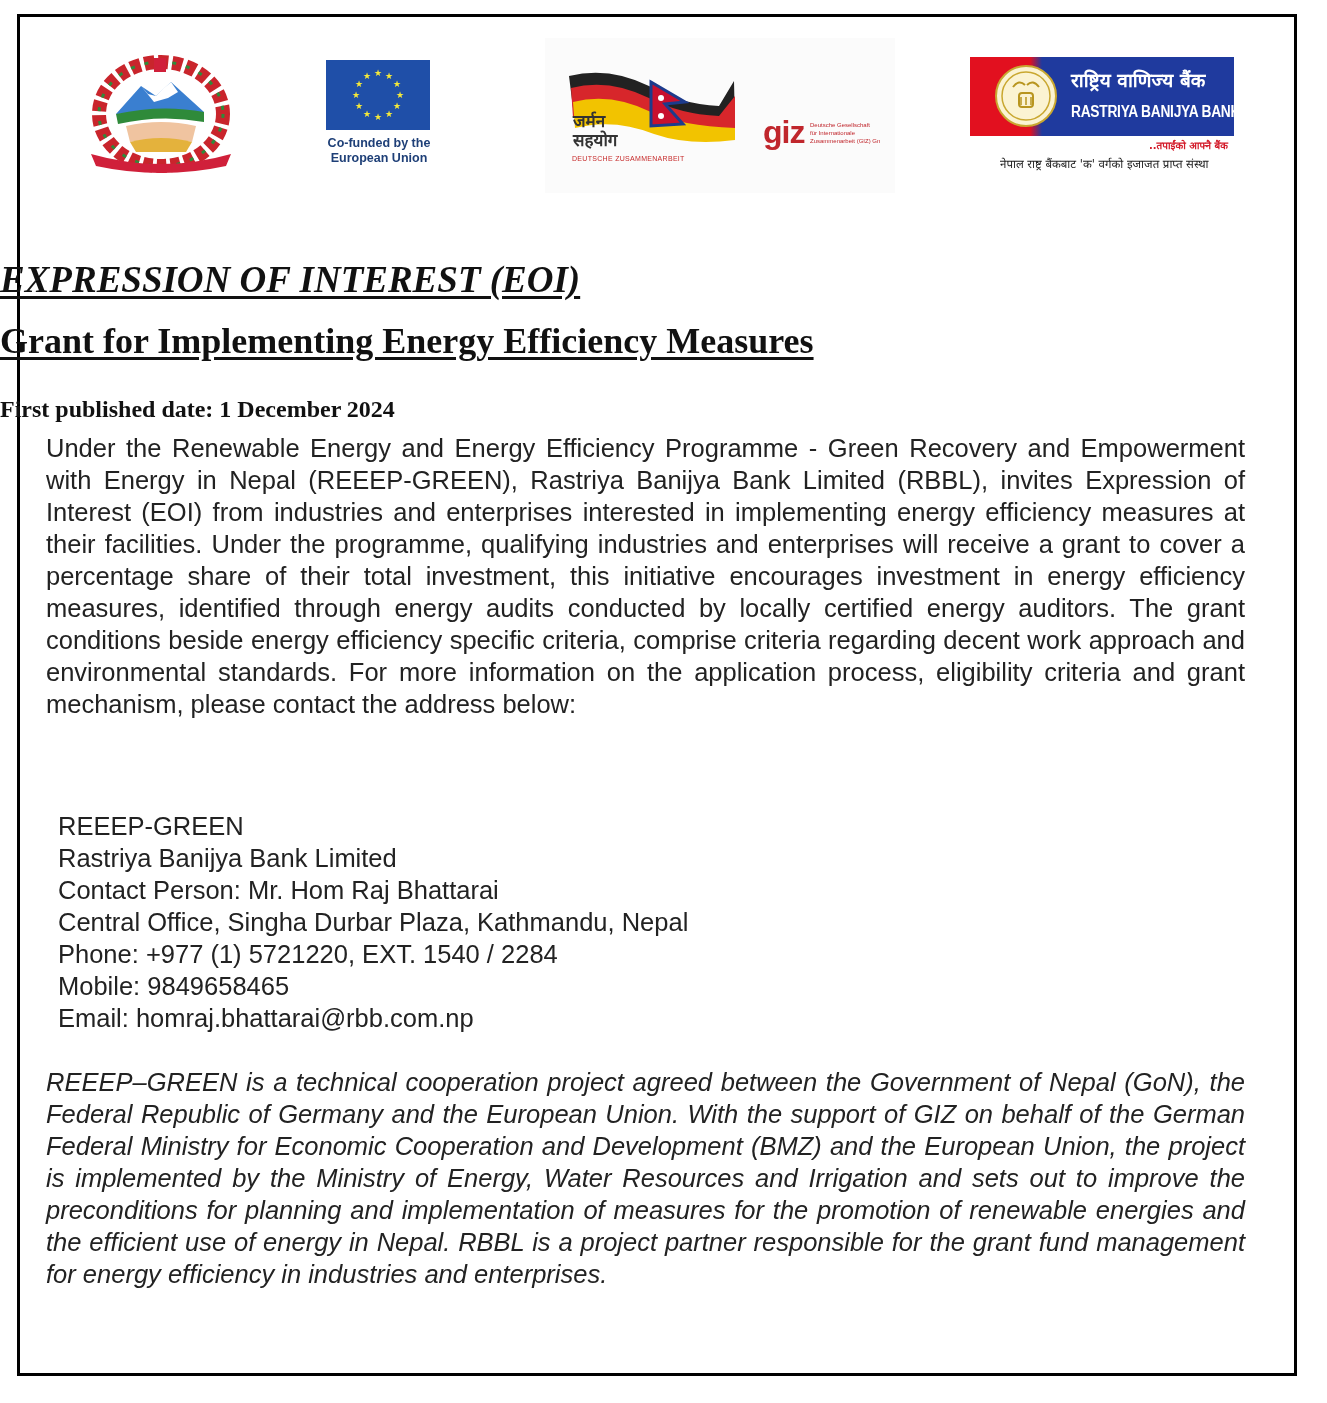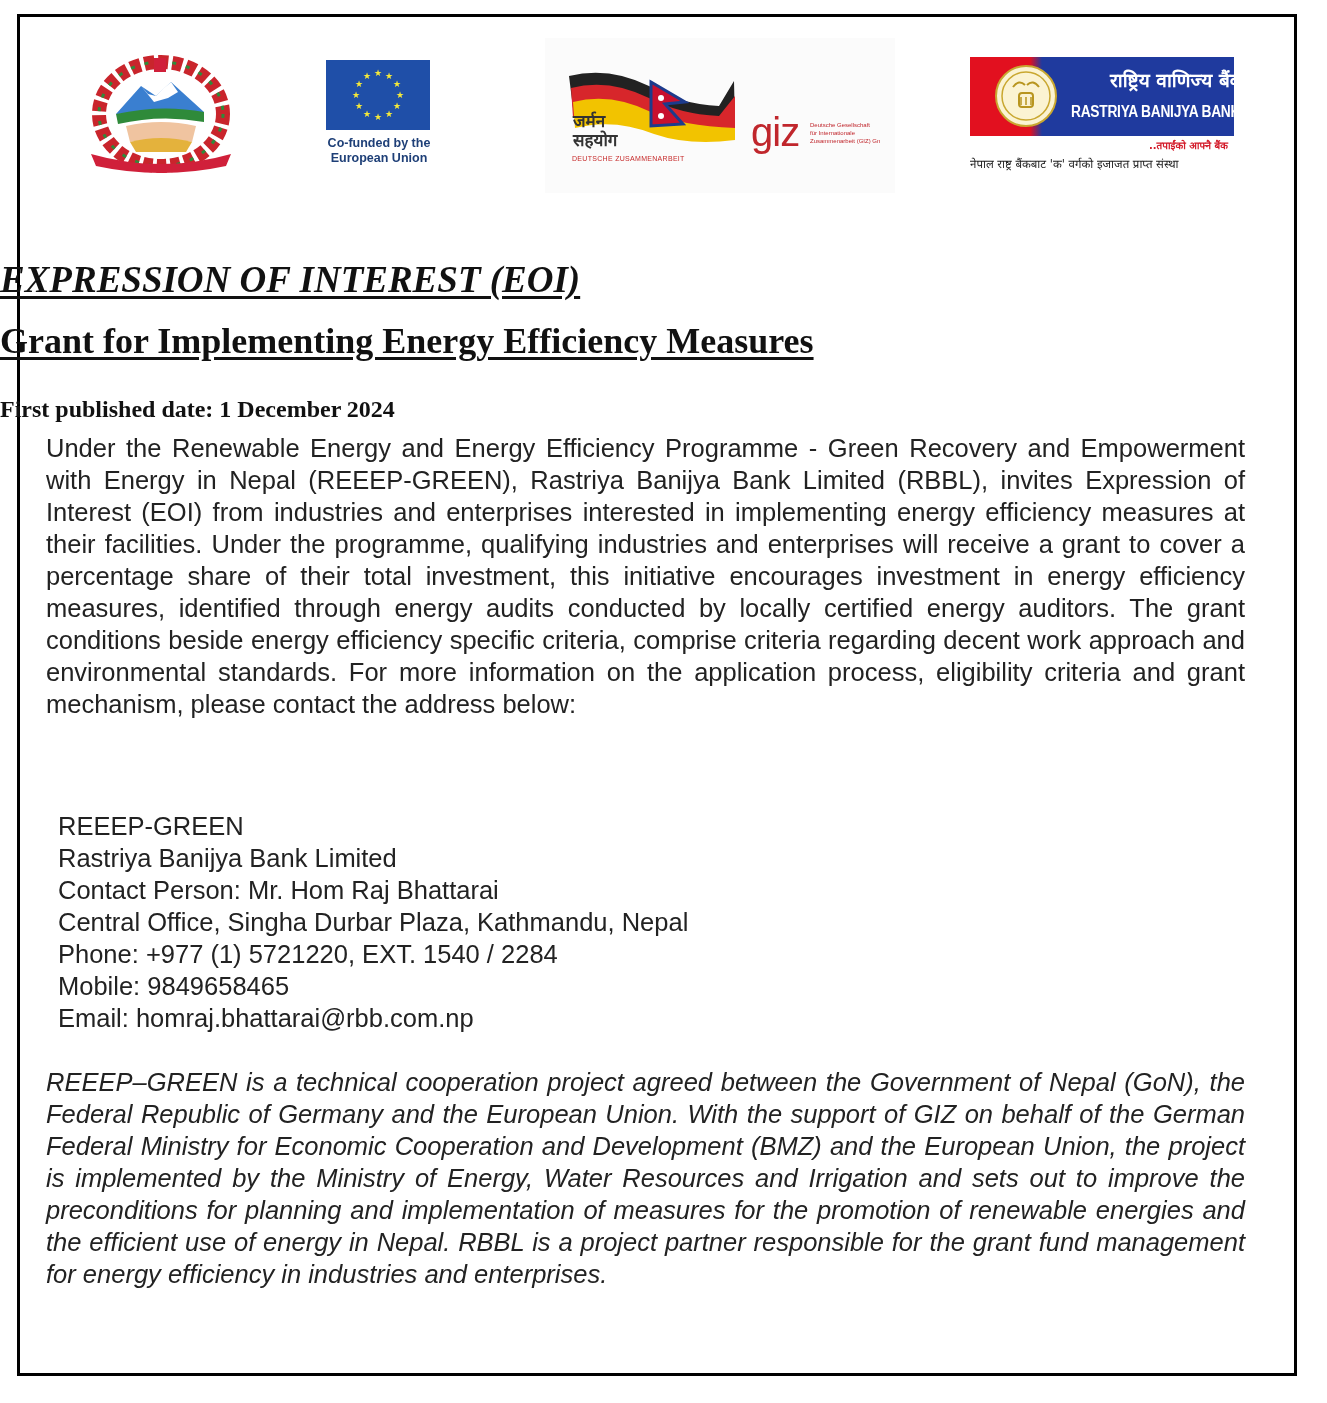--- a/index.html
+++ b/index.html
@@ -10,30 +10,30 @@
   
   .emblem { left: 86px; top: 54px; width: 150px; height: 125px; }
   
   .eu { left: 326px; top: 60px; width: 106px; }
   .eu-flag { width: 104px; height: 70px; background: #1f4fa8; position: relative; }
   .eu-caption { font-size: 12.5px; font-weight: bold; color: #1e3f77; text-align: center; line-height: 15px; margin-top: 6px; }
   
   .gc { left: 545px; top: 38px; width: 350px; height: 155px; background: #fbfbfb; }
   .gc-text-1 { position: absolute; left: 28px; top: 74px; font-family: "DejaVu Sans", sans-serif; font-size: 17px; font-weight: bold; color: #333; line-height: 19px; }
   .gc-sub { position: absolute; left: 27px; top: 117px; font-size: 7px; color: #c62a2a; letter-spacing: 0.3px; }
-  .giz { position: absolute; left: 206px; top: 74px; font-size: 40px; font-weight: normal; color: #c0262c; letter-spacing: -1px; line-height: 40px; }
+  .giz { position: absolute; left: 218px; top: 74px; font-size: 32px; font-weight: bold; color: #c0262c; letter-spacing: -1px; line-height: 40px; }
   .giz-desc { position: absolute; left: 265px; top: 83px; font-size: 6px; color: #c0262c; line-height: 8px; width: 90px; }
   
   .rbb { left: 970px; top: 57px; width: 266px; }
   .rbb-banner { width: 264px; height: 79px; position: relative; background: linear-gradient(90deg, #e2101f 0, #e2101f 60px, #1f3a9e 72px, #1f3a9e 100%); }
   .rbb-seal { position: absolute; left: 25px; top: 8px; width: 62px; height: 62px; border-radius: 50%; background: #fbf3d2; border: 2px solid #c9a730; box-sizing: border-box; }
-  .rbb-nep { position: absolute; left: 101px; top: 10px; font-family: "DejaVu Sans", sans-serif; font-size: 19px; font-weight: bold; color: #fff; white-space: nowrap; margin-left: 39px; }
+  .rbb-nep { position: absolute; left: 101px; top: 10px; font-family: "DejaVu Sans", sans-serif; font-size: 19px; font-weight: bold; color: #fff; white-space: nowrap; }
   .rbb-en { position: absolute; left: 101px; top: 46px; font-size: 16px; font-weight: bold; color: #fff; white-space: nowrap; transform: scaleX(0.86); transform-origin: left; letter-spacing: -0.3px; }
   .rbb-tag { text-align: right; font-family: "DejaVu Sans", sans-serif; font-size: 10px; font-weight: bold; color: #d31b2a; margin-top: 2px; padding-right: 8px; }
-  .rbb-license { font-family: "DejaVu Sans", sans-serif; font-size: 11.5px; color: #222; margin-top: 4px; white-space: nowrap; }
+  .rbb-license { font-family: "DejaVu Sans", sans-serif; font-size: 11.5px; color: #222; margin-top: 4px; white-space: nowrap; margin-left: 30px; }
 
   .title { position: absolute; left: 0; width: 1070px; text-align: left; font-family: Liberation Serif, serif; }
   .t1 { top: 258px; font-size: 37px; font-weight: bold; font-style: italic; }
   .t1 span, .t2 span { text-decoration: underline; text-decoration-thickness: 3px; text-underline-offset: 4px; }
   .t2 { top: 320px; font-size: 36px; font-weight: bold; }
   .t3 { top: 396px; font-size: 24px; font-weight: bold; }
 
   .body-text { position: absolute; left: 46px; width: 1199px; font-size: 25.5px; line-height: 32px; color: #222; text-align: justify; }
   .p1 { top: 432px; }
   .contact { top: 810px; text-align: left; margin-left: 12px; }

